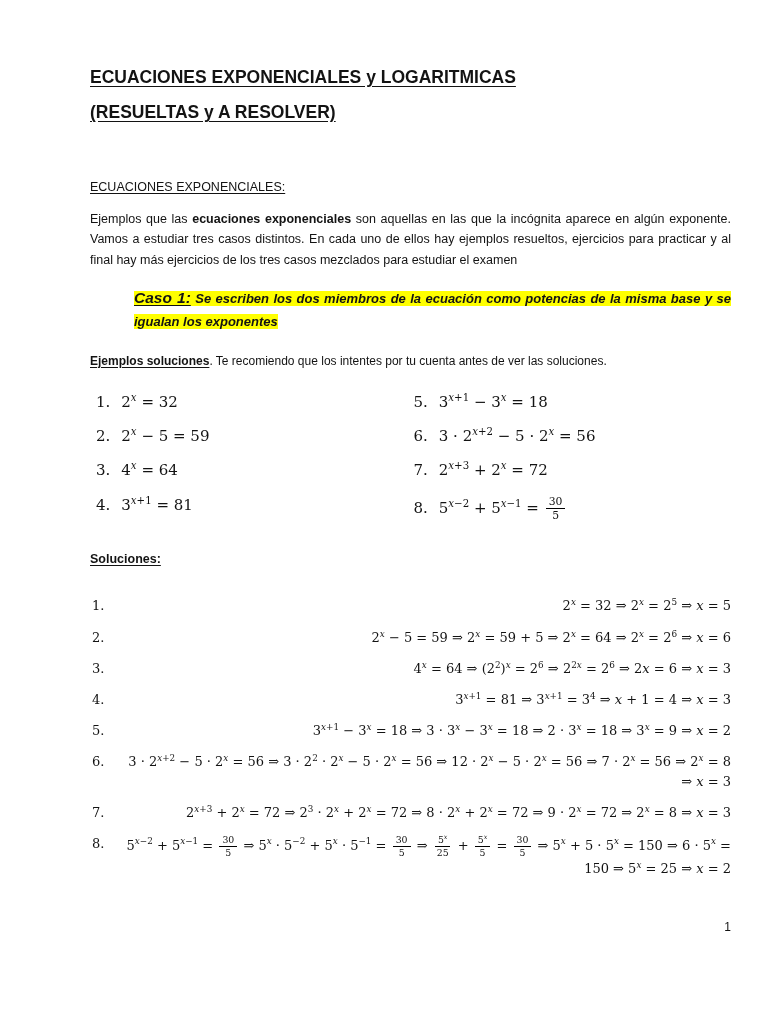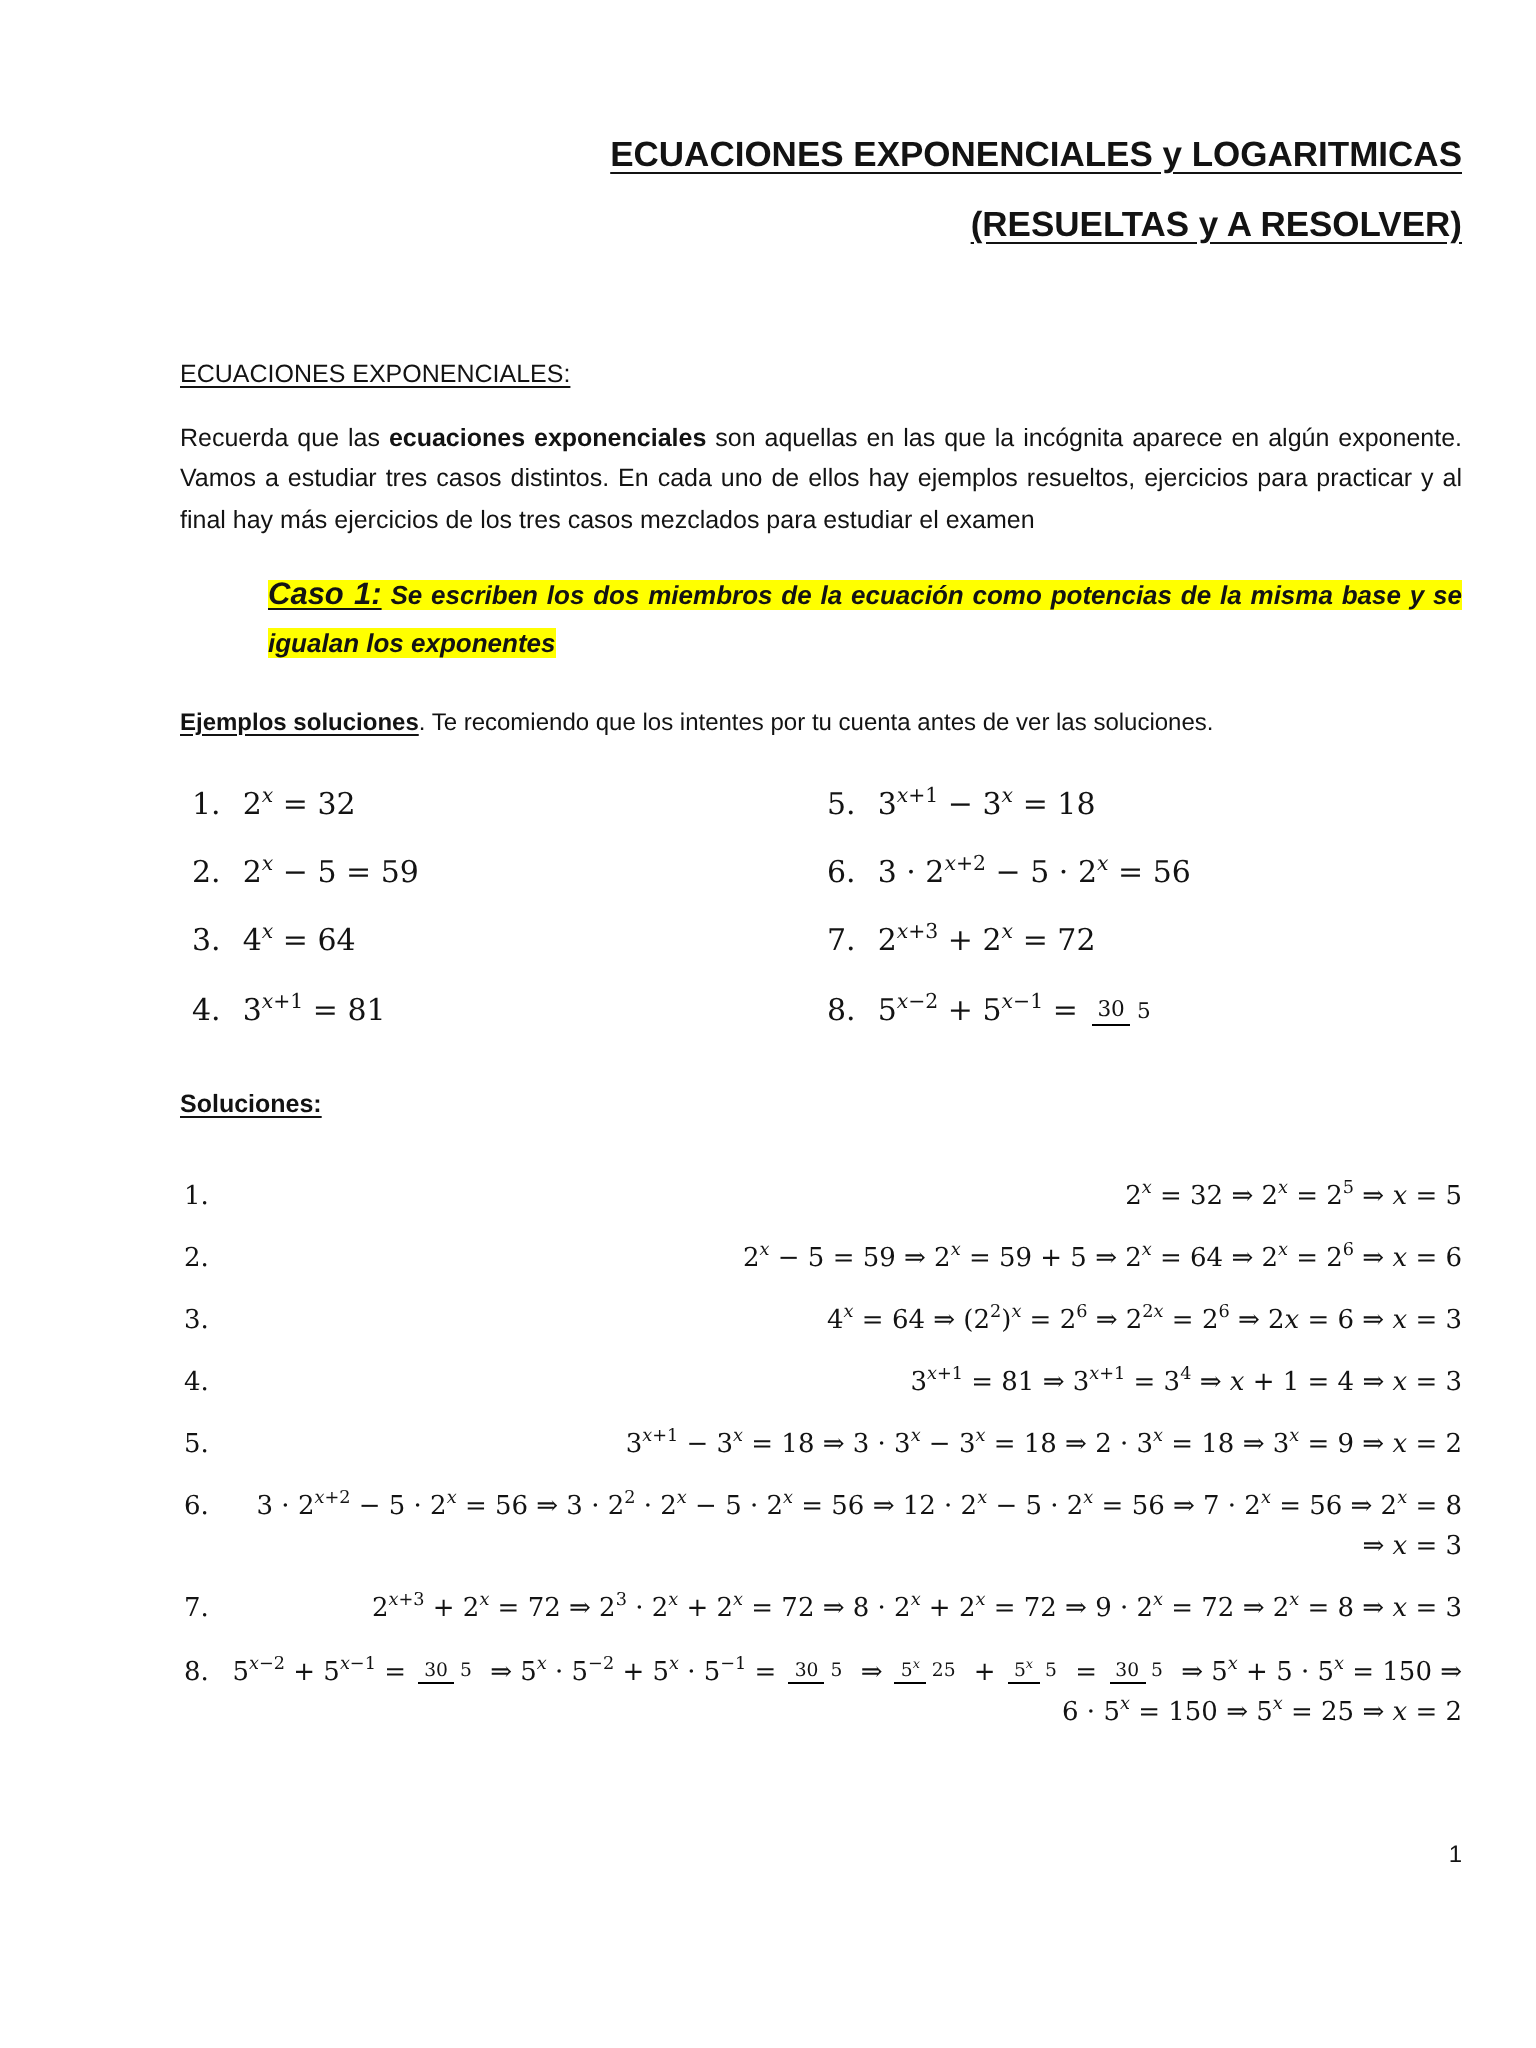--- a/index.html
+++ b/index.html
@@ -8,21 +8,21 @@
     width: 768px; height: 1024px;
     position: relative; overflow: hidden;
     font-family: "Liberation Sans", sans-serif;
     color: #131313;
   }
   .page { padding: 36px 37px 0 90px; }
 
   .doc-header { font-size: 11px; font-weight: bold; }
 
   .doc-title {
-    margin-top: 24px; text-align: right;
+    margin-top: 24px; text-align: left;
     font-size: 17.5px; font-weight: bold; line-height: 2.0;
   }
   .doc-title .line { text-decoration: underline; text-underline-offset: 3px; }
 
   .section-heading {
     margin-top: 50px; font-size: 12.5px; font-weight: normal;
     text-decoration: underline; text-underline-offset: 2px;
   }
 
   .intro {
@@ -38,21 +38,21 @@
   .caso .hl { background: #ffff00; }
   .caso .caso-label { font-size: 15.5px; text-decoration: underline; text-underline-offset: 2px; }
 
   .ejemplos { margin-top: 20px; font-size: 12px; }
   .ejemplos .lead { font-weight: bold; text-decoration: underline; text-underline-offset: 2px; }
 
   .math { font-family: "DejaVu Serif", serif; text-align: right; }
   .math i { font-style: italic; }
   .math sup { font-size: 68%; line-height: 0; vertical-align: super; }
   .frac {
-    display: inline-flex; flex-direction: row; align-items: center;
+    display: inline-flex; flex-direction: column; align-items: center;
     vertical-align: middle; font-size: 72%; line-height: 1.25; margin: 0 2px;
   }
   .frac .num { border-bottom: 1px solid #000; padding: 0 3px; }
   .frac .den { padding: 0 3px; }
 
   .equations { margin-top: 24px; display: flex; padding-left: 6px; }
   .eq-col { width: 50%; }
   .eq-item {
     display: flex; gap: 11px; align-items: baseline;
     font-size: 15px; margin-bottom: 14px; line-height: 1.35;
@@ -80,21 +80,21 @@
 <div class="page">
 
 
   <h1 class="doc-title">
     <div class="line">ECUACIONES EXPONENCIALES y LOGARITMICAS</div>
     <div class="line">(RESUELTAS y A RESOLVER)</div>
   </h1>
 
   <h2 class="section-heading">ECUACIONES EXPONENCIALES:</h2>
 
-  <p class="intro"><span>Recuerda que las </span><span class="emph">ecuaciones exponenciales</span><span> son aquellas en las que la incógnita aparece en algún exponente. Vamos a estudiar tres casos distintos. En cada uno de ellos hay ejemplos resueltos, ejercicios para practicar y al final hay más ejercicios de los tres casos mezclados para estudiar el examen</span></p>
+  <p class="intro"><span>Ejemplos que las </span><span class="emph">ecuaciones exponenciales</span><span> son aquellas en las que la incógnita aparece en algún exponente. Vamos a estudiar tres casos distintos. En cada uno de ellos hay ejemplos resueltos, ejercicios para practicar y al final hay más ejercicios de los tres casos mezclados para estudiar el examen</span></p>
 
   <p class="caso"><span class="hl" style="background: rgb(255, 255, 0);"><span class="caso-label">Caso 1:</span><span> Se escriben los dos miembros de la ecuación como potencias de la misma base y se igualan los exponentes</span></span></p>
 
   <p class="ejemplos"><span class="lead">Ejemplos soluciones</span><span>. Te recomiendo que los intentes por tu cuenta antes de ver las soluciones.</span></p>
 
   <div class="equations">
     <div class="eq-col">
         <div class="eq-item">
           <span class="item-num">1.</span>
           <span class="math">2<sup><i>x</i></sup> = 32</span>

